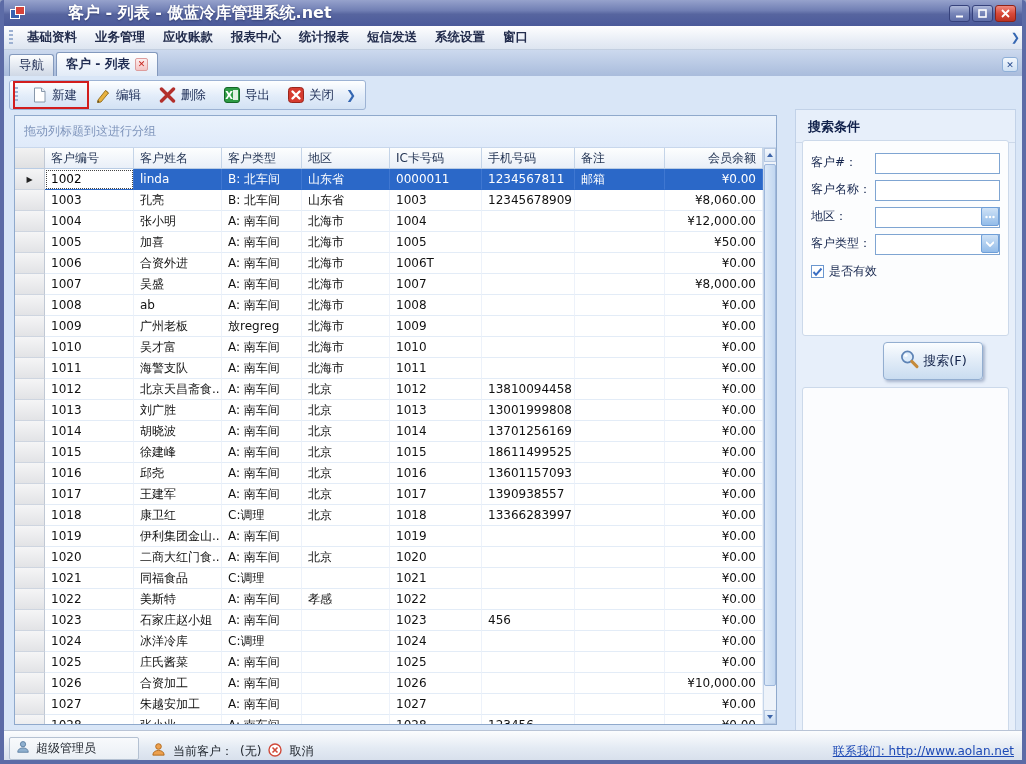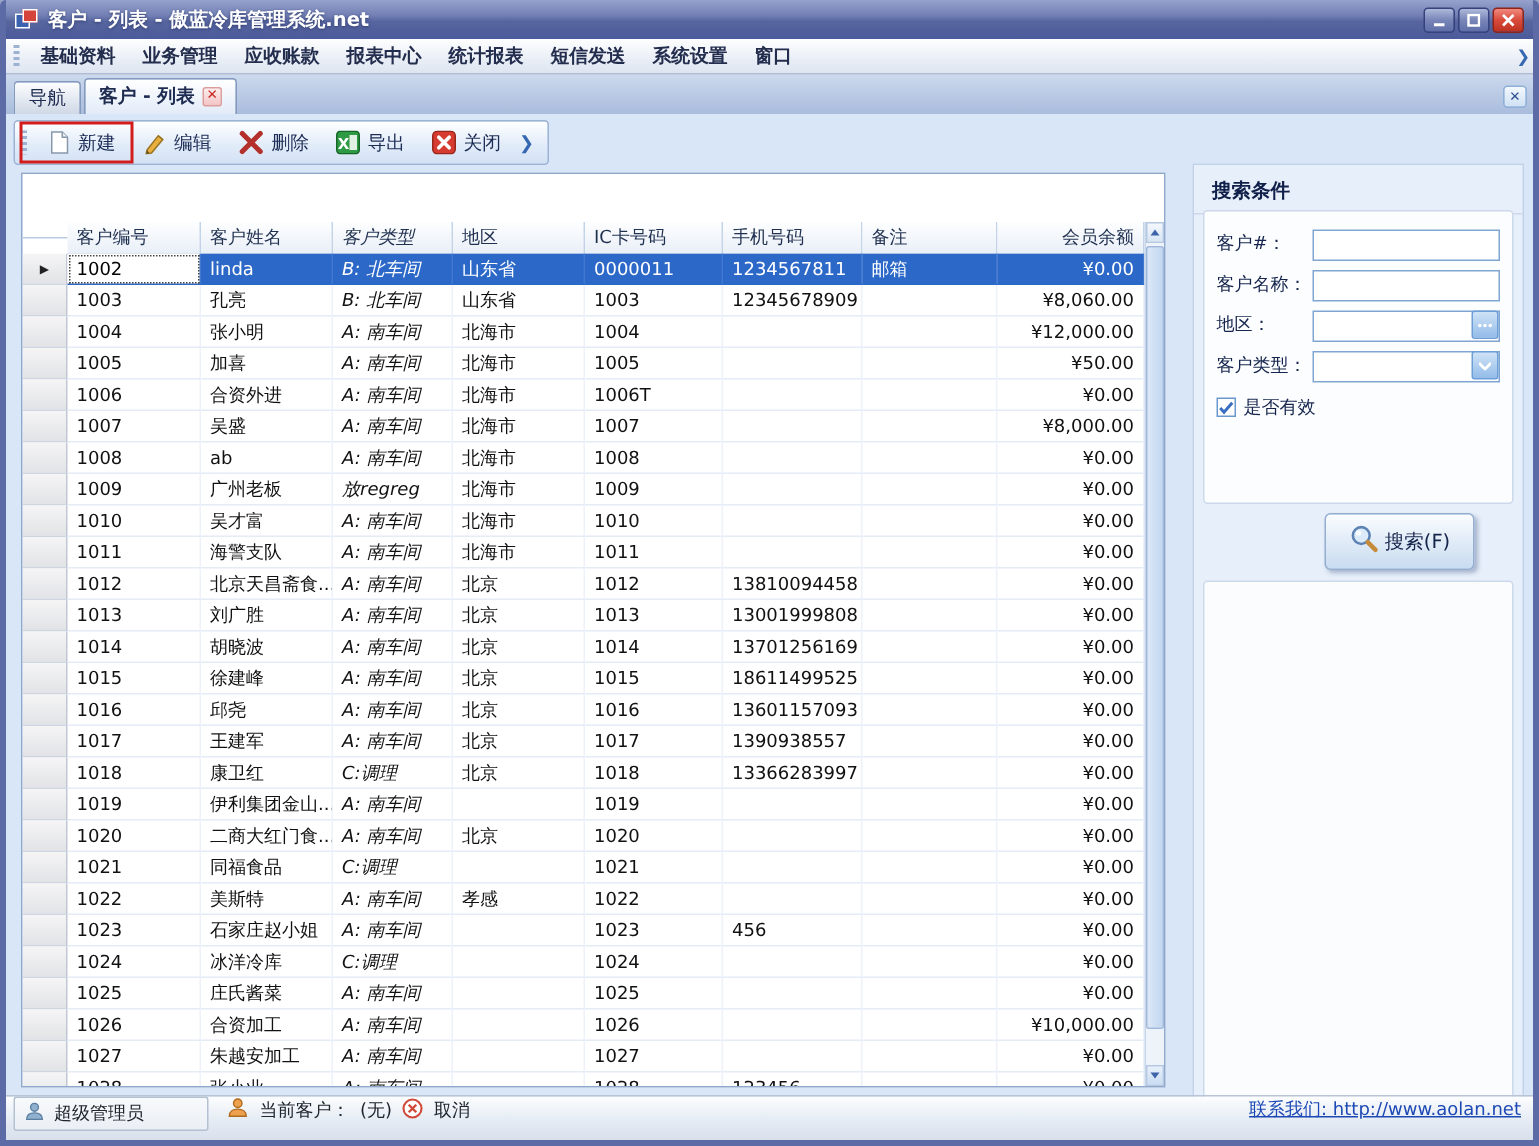--- a/index.html
+++ b/index.html
@@ -7,21 +7,21 @@
   .window{position:relative;width:1026px;height:764px;background:#5c6ba6;border-radius:4px 4px 0 0;overflow:hidden;}
   .frame{position:absolute;left:4px;right:4px;top:0;bottom:4px;}
 
   
   .titlebar{position:absolute;left:0;right:0;top:0;height:26px;
     background:linear-gradient(#96a2cc 0%,#717fb4 40%,#57659f 55%,#4b5a9a 100%);
     display:flex;align-items:center;padding:0 6px;color:#fff;}
   .app-icon{width:16px;height:14px;position:relative;margin-right:6px;flex:0 0 auto;}
   .app-icon .b1{position:absolute;left:0;top:3px;width:10px;height:10px;background:#3a62b0;border:1px solid #fff;}
   .app-icon .b2{position:absolute;left:5px;top:0;width:10px;height:9px;background:#d5433a;border:1px solid #fff;}
-  .title-text{font-size:13px;font-weight:bold;text-shadow:0 1px 2px #333f72;white-space:nowrap;}
+  .title-text{font-size:16px;font-weight:bold;text-shadow:0 1px 2px #333f72;white-space:nowrap;margin-left:36px;}
   .win-controls{margin-left:auto;display:flex;gap:2px;}
   .wbtn{width:21px;height:17px;border-radius:3px;border:1px solid #36427c;display:flex;align-items:center;justify-content:center;
     background:linear-gradient(#aeb8da,#7785b8 50%,#5f6ea8);}
   .wbtn.close{background:linear-gradient(#f0897e,#d94a3a 50%,#bd3222);border-color:#8e2318;}
   .wbtn svg{display:block;}
 
   
   .menubar{position:absolute;left:0;right:0;top:26px;height:24px;
     background:linear-gradient(#fefefe,#e9eef6 60%,#dde5f0);border-bottom:1px solid #c3cfe0;
     display:flex;align-items:center;padding-left:4px;}
@@ -52,31 +52,31 @@
     background:linear-gradient(#feffff,#e2ecf9 55%,#d3e2f4);display:flex;align-items:center;padding:0 6px 0 3px;}
   .tbtn{display:flex;align-items:center;gap:5px;padding:0 9px;height:26px;font-size:12.5px;color:#1c2c55;white-space:nowrap;}
   .tbtn svg{display:block;}
   .toolbar-overflow{color:#3567b2;font-weight:bold;font-size:12px;padding:0 3px;}
   .annotation{position:absolute;left:9px;top:5px;width:76px;height:28px;border:2px solid #d21d1d;z-index:5;pointer-events:none;}
 
   
   .grid-panel{position:absolute;left:10px;top:39px;width:763px;height:610px;background:#fff;border:1px solid #8fa9cc;overflow:hidden;}
   .groupby{position:absolute;left:0;right:0;top:0;height:32px;background:linear-gradient(#eaf2fc,#dfeafa);
     font-size:12px;color:#7e94bb;display:flex;align-items:center;padding-left:9px;border-bottom:1px solid #c8d7ec;}
-  .ghead{position:absolute;left:0;top:32px;height:21px;display:flex;right:13px;align-items:center;}
+  .ghead{position:absolute;left:0;top:32px;height:21px;display:flex;right:13px;}
   .hcell{background:linear-gradient(#fdfefe,#e9eff8);border-right:1px solid #c4d4e8;border-bottom:1px solid #b9cce4;
     font-size:12px;color:#1f3050;padding:2px 6px;white-space:nowrap;overflow:hidden;}
   .hind{width:30px;flex:0 0 30px;background:linear-gradient(#f2f2f2,#dfe0e2);border-right:1px solid #c0c8d4;border-bottom:1px solid #b9cce4;}
   .grid-rows{position:absolute;left:0;top:53px;bottom:0;right:13px;overflow:hidden;}
   .grow{display:flex;height:21px;}
   .ind{width:30px;flex:0 0 30px;background:linear-gradient(#f5f5f6,#e2e3e6);border-right:1px solid #c0c8d4;border-bottom:1px solid #ced5e0;
     display:flex;align-items:center;justify-content:center;font-size:8px;color:#222;}
   .gcell{font-size:12px;color:#111;padding:0 6px;line-height:20px;border-bottom:1px solid #e3ecf7;border-right:1px solid #edf2fa;
     white-space:nowrap;overflow:hidden;}
-  .c0{width:89px;flex:0 0 89px;}.c1{width:88px;flex:0 0 88px;}.c2{width:80px;flex:0 0 80px;font-style:italic;}.c3{width:88px;flex:0 0 88px;}
+  .c0{width:89px;flex:0 0 89px;}.c1{width:88px;flex:0 0 88px;}.c2{width:80px;flex:0 0 80px;}.c3{width:88px;flex:0 0 88px;}
   .c4{width:92px;flex:0 0 92px;}.c5{width:93px;flex:0 0 93px;}.c6{width:90px;flex:0 0 90px;}.c7{width:98px;flex:0 0 98px;text-align:right;}
   .grow.selected .gcell{background:#2b68c8;color:#fff;border-bottom-color:#2b68c8;border-right-color:#3f77d1;}
   .grow.selected .gcell.editor{background:#fff;color:#000;outline:1px dotted #444;outline-offset:-2px;}
   .vscroll{position:absolute;right:0;top:32px;bottom:0;width:13px;background:#eef3fa;border-left:1px solid #c6d6ea;}
   .sbtn{position:absolute;left:0;right:0;height:14px;background:linear-gradient(#f4f8fd,#d8e5f4);border:1px solid #b6c8e2;
     display:flex;align-items:center;justify-content:center;}
   .sbtn.up{top:0;}.sbtn.down{bottom:0;background:linear-gradient(#e8f1fb,#c9dcf2);}
   .arrow-up{width:0;height:0;border-left:3px solid transparent;border-right:3px solid transparent;border-bottom:4px solid #3d64a8;}
   .arrow-down{width:0;height:0;border-left:3px solid transparent;border-right:3px solid transparent;border-top:4px solid #3d64a8;}
   .sthumb{position:absolute;left:0;right:0;top:16px;bottom:38px;background:linear-gradient(to right,#dbe8f8,#c2d7f0);
@@ -94,21 +94,21 @@
     background:linear-gradient(#cfe2f6,#93bce9);display:flex;align-items:center;justify-content:center;}
   .check-row{display:flex;align-items:center;gap:5px;margin-top:6px;font-size:12px;color:#15254d;}
   .checkbox{width:13px;height:13px;border:1px solid #6b97cf;background:#fff;display:flex;align-items:center;justify-content:center;}
   .search-btn{position:absolute;right:32px;top:232px;width:100px;height:38px;border:1px solid #93aed0;border-radius:4px;
     background:linear-gradient(#fbfdff,#e3edf8 45%,#c9dcf0);box-shadow:2px 2px 3px rgba(90,110,150,.45);
     display:flex;align-items:center;justify-content:center;gap:3px;font-size:13px;color:#13234a;}
   .sp-group2{position:absolute;left:6px;right:6px;top:277px;bottom:6px;background:#fbfcfe;border:1px solid #ccd9ea;border-radius:3px;}
 
   
   .statusbar{position:absolute;left:0;right:0;bottom:0;height:30px;background:linear-gradient(#fcfdfe,#e3eaf3 60%,#d8e0ec);
-    border-top:1px solid #b9c4d6;display:flex;align-items:flex-start;font-size:12px;color:#20262e;}
+    border-top:1px solid #b9c4d6;display:flex;align-items:flex-end;font-size:12px;color:#20262e;}
   .sb-user{margin-left:5px;width:130px;height:23px;border:1px solid #b4c1d2;border-radius:2px;
     background:linear-gradient(#f8fafc,#eaeff5);display:flex;align-items:center;gap:6px;padding:0 6px;}
   .sb-cur{display:flex;align-items:center;gap:7px;margin-left:12px;}
   .sb-link{margin-left:auto;margin-right:8px;color:#1d49b5;text-decoration:underline;}
 </style>
 </head>
 <body>
 
 <div class="window">
   <div class="frame">
@@ -210,20 +210,21 @@
                 <path d="M4.5 4.5 L11.5 11.5 M11.5 4.5 L4.5 11.5" stroke="#fff" stroke-width="2.4" stroke-linecap="round"></path>
               </svg>
             </span>
           <span>关闭</span>
         </span>
         <span class="toolbar-overflow">❯</span>
       </div>
       <div class="annotation"></div>
 
       <div class="grid-panel">
+        <div class="groupby">拖动列标题到这进行分组</div>
         <div class="ghead">
           <div class="hind"></div>
           <div class="hcell c0">客户编号</div>
           <div class="hcell c1">客户姓名</div>
           <div class="hcell c2">客户类型</div>
           <div class="hcell c3">地区</div>
           <div class="hcell c4">IC卡号码</div>
           <div class="hcell c5">手机号码</div>
           <div class="hcell c6">备注</div>
           <div class="hcell c7">会员余额</div>

